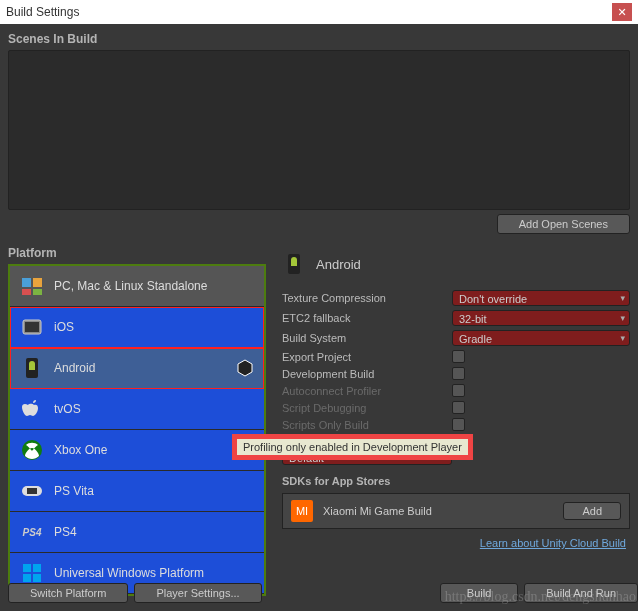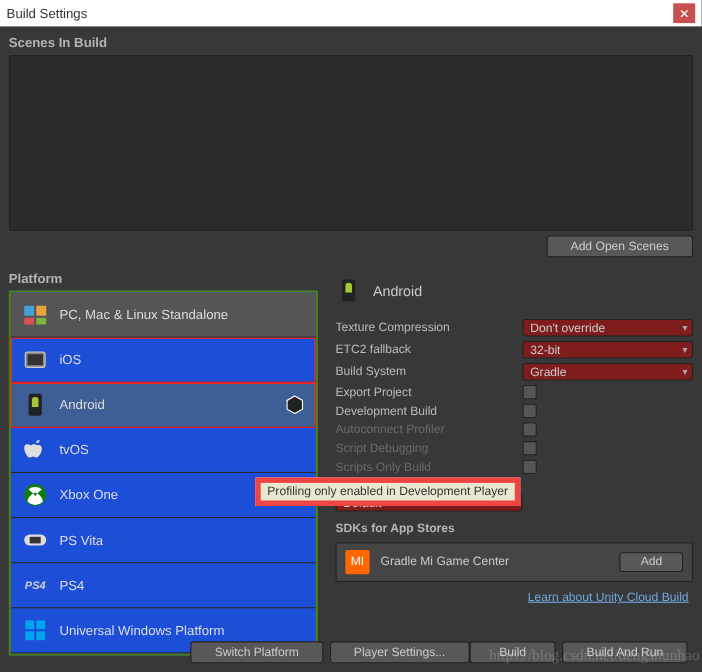--- a/index.html
+++ b/index.html
@@ -6,21 +6,21 @@
 body { background: #383838; width: 638px; height: 611px; overflow: hidden; position: relative; }
 .titlebar { background: #fff; height: 24px; display: flex; align-items: center; padding: 0 6px; justify-content: space-between; }
 .titlebar-title { color: #333; font-size: 12px; }
 .close-btn { background: #c75050; color: #fff; width: 20px; height: 18px; display: flex; align-items: center; justify-content: center; font-size: 11px; cursor: pointer; }
 .content { padding: 8px; }
 .section-label { color: #b4b4b4; font-size: 12px; font-weight: bold; margin-bottom: 4px; }
 .scenes-box { background: #2b2b2b; border: 1px solid #222; height: 160px; border-radius: 2px; }
 .add-scenes-row { display: flex; justify-content: flex-end; margin-top: 4px; }
 .btn { background: #585858; color: #ccc; font-size: 11px; padding: 3px 21px; border: 1px solid #222; border-radius: 3px; cursor: pointer; }
 .main-row { display: flex; gap: 10px; margin-top: 12px; }
-.platform-panel { width: 281px; }
+.platform-panel { width: 258px; }
 .platform-list { background: #1d4ed8; border: 2px solid #4d7c0f; }
 .platform-item { display: flex; align-items: center; padding: 8px 10px; gap: 10px; cursor: pointer; border-bottom: 1px solid #2a2a2a; }
 .platform-item.header-sel { background: #555; }
 .platform-item.selected { background: #3e5f96; }
 .platform-item.highlighted { outline: 1px solid #ff2020; outline-offset: -1px; }
 .platform-label { color: #ddd; font-size: 12px; flex: 1; }
 .platform-icon { width: 24px; height: 24px; display: flex; align-items: center; justify-content: center; }
 .unity-badge { width: 18px; height: 18px; }
 .right-panel { flex: 1; position: relative; }
 .right-header { display: flex; align-items: center; gap: 10px; padding: 6px 0 14px 6px; }
@@ -28,21 +28,21 @@
 .settings-grid { display: grid; grid-template-columns: 170px 1fr; row-gap: 4px; align-items: center; font-size: 11px; color: #bbb; padding-left: 6px; }
 .settings-grid .disabled { color: #6a6a6a; }
 .dropdown { background: #7f1d1d; border: 1px solid #222; color: #ccc; font-size: 11px; padding: 1px 16px 1px 6px; border-radius: 3px; position: relative; height: 16px; line-height: 14px; }
 .dropdown::after { content: '▾'; position: absolute; right: 4px; top: 0; font-size: 9px; color: #aaa; }
 .checkbox { width: 13px; height: 13px; background: #555; border: 1px solid #222; border-radius: 2px; display: inline-block; }
 .sdk-section { margin-top: 10px; padding-left: 6px; }
 .sdk-label { color: #b4b4b4; font-size: 11px; font-weight: bold; }
 .sdk-box { background: #454545; border: 1px solid #222; margin-top: 6px; padding: 6px 8px; display: flex; align-items: center; gap: 10px; }
 .sdk-name { color: #ccc; font-size: 11px; flex: 1; }
 .link { color: #6fa8dc; font-size: 11px; text-decoration: underline; cursor: pointer; text-align: right; display: block; margin-top: 8px; padding-right: 4px; }
-.bottom-row { position: absolute; bottom: 8px; left: 8px; right: 13px; display: flex; justify-content: flex-end; }
+.bottom-row { position: absolute; bottom: 8px; left: 8px; right: 0; display: flex; justify-content: space-between; }
 .bottom-left { display: flex; gap: 6px; }
 .bottom-right { display: flex; gap: 6px; }
 .tooltip { position: absolute; background: #e8e8d0; color: #333; font-size: 11px; padding: 2px 6px; border: 5px solid #ef4444; top: 434px; left: 232px; z-index: 10; white-space: nowrap; }
 .watermark { position: absolute; bottom: 6px; right: 2px; color: rgba(220,220,220,0.25); font-size: 14px; font-family: serif; pointer-events: none; }
 .mi-icon { width: 22px; height: 22px; background: #ff6700; color: #fff; display: flex; align-items: center; justify-content: center; font-size: 11px; font-weight: normal; border-radius: 2px; }
 </style>
 </head>
 <body>
 
 <div class="titlebar">
@@ -177,21 +177,21 @@
 
         <div style="grid-column:1/3;height:10px"></div>
 
         <div class="dropdown">Default</div>
       </div>
 
       <div class="sdk-section">
         <div class="sdk-label">SDKs for App Stores</div>
         <div class="sdk-box">
           <span class="mi-icon">MI</span>
-          <span class="sdk-name">Gradle Mi Game Center</span>
+          <span class="sdk-name">Xiaomi Mi Game Build</span>
           <div class="btn" style="padding:2px 18px">Add</div>
         </div>
         <a class="link">Learn about Unity Cloud Build</a>
       </div>
     </div>
   </div>
 </div>
 
 <div class="tooltip">Profiling only enabled in Development Player</div>
 

